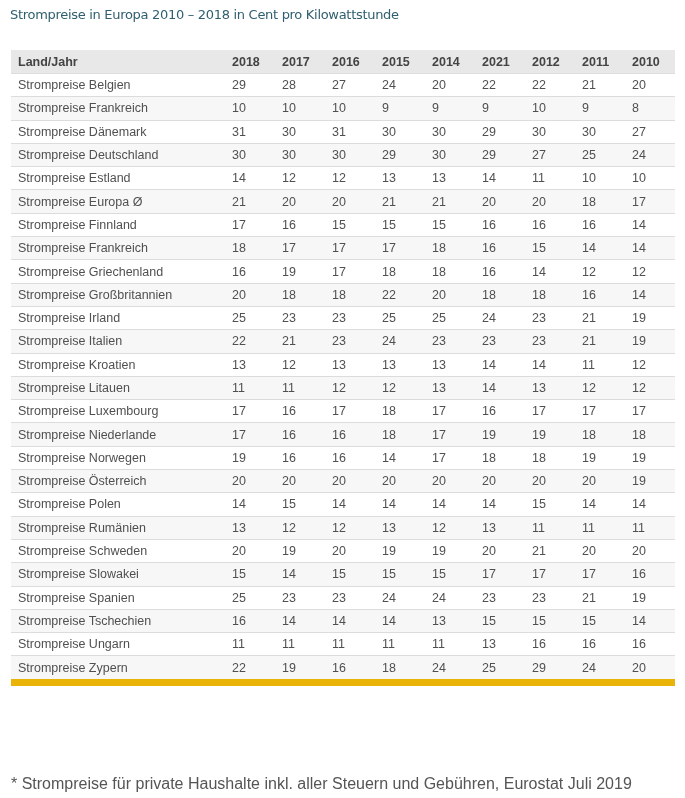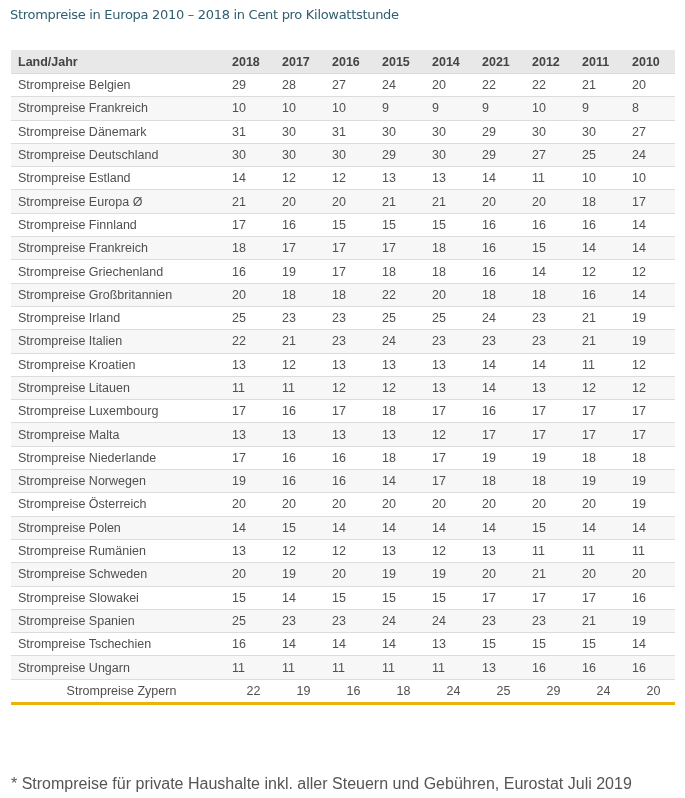--- a/index.html
+++ b/index.html
@@ -25,21 +25,21 @@
     background: #e8e8e8; color: #444; font-weight: bold;
     height: 23px; text-align: left; padding: 0 0 0 7px;
     font-size: 12.5px;
   }
   tbody td {
     height: 22.3px; padding: 0 0 0 7px;
     border-top: 1px solid #dcdcdc; color: #505050;
     white-space: nowrap;
   }
   tbody tr:nth-child(even) td { background: #f7f7f7; }
-  tbody tr:last-child td { border-bottom: 3px solid #eab308; text-align: center; }
+  tbody tr:last-child td { border-bottom: 7px solid #eab308; }
   .col-land { width: 207px; }
   .col-y { width: 43px; margin-top: 28px; }
   .footnote {
     position: absolute; left: 11px; top: 775px;
     font-size: 16px; color: #555;
     font-family: "Liberation Sans", sans-serif;
     white-space: nowrap;
   }
 </style>
 </head>
@@ -237,32 +237,20 @@
         <td>16</td>
         <td>17</td>
         <td>18</td>
         <td>17</td>
         <td>16</td>
         <td>17</td>
         <td>17</td>
         <td>17</td>
       </tr>
       <tr>
-        <td>Strompreise Malta</td>
-        <td>13</td>
-        <td>13</td>
-        <td>13</td>
-        <td>13</td>
-        <td>12</td>
-        <td>17</td>
-        <td>17</td>
-        <td>17</td>
-        <td>17</td>
-      </tr>
-      <tr>
         <td>Strompreise Niederlande</td>
         <td>17</td>
         <td>16</td>
         <td>16</td>
         <td>18</td>
         <td>17</td>
         <td>19</td>
         <td>19</td>
         <td>18</td>
         <td>18</td>

